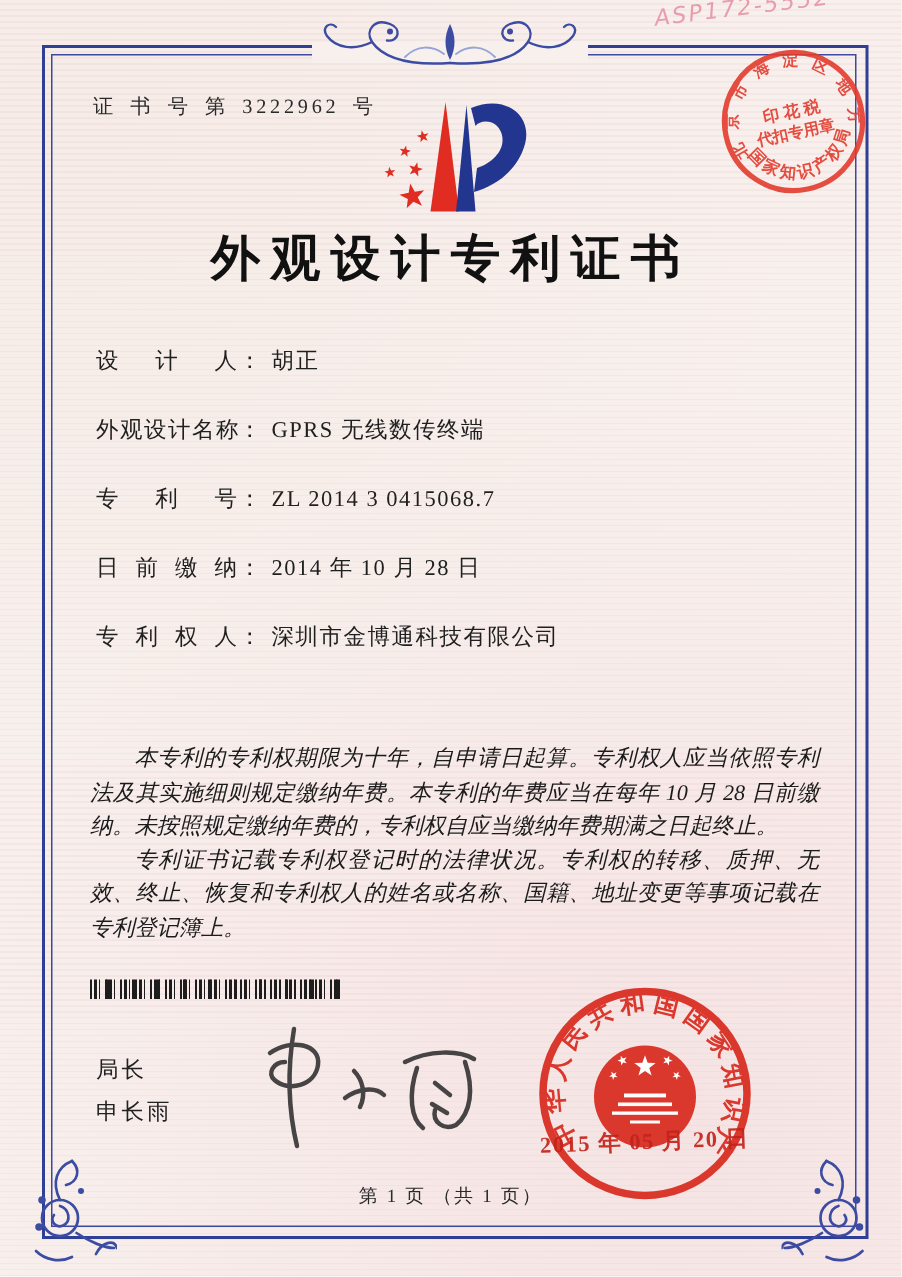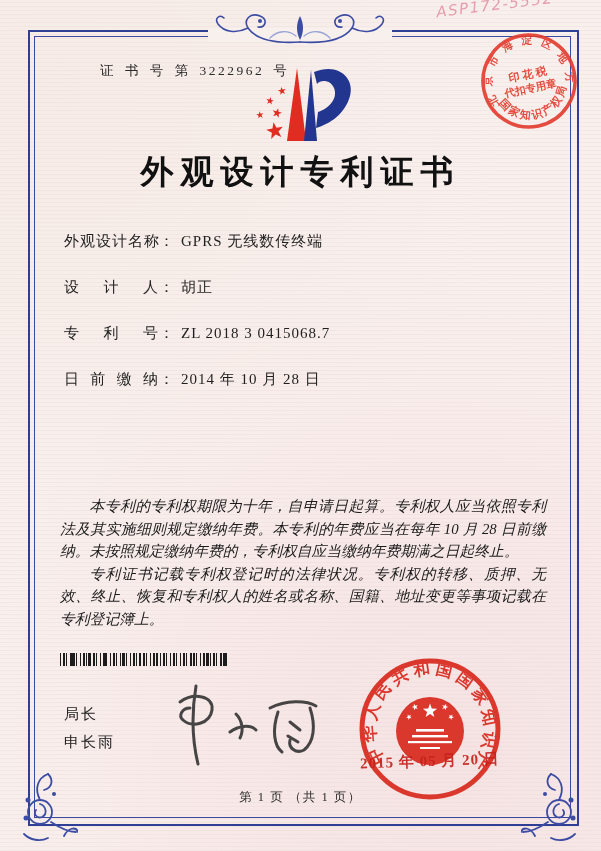--- a/index.html
+++ b/index.html
@@ -8,21 +8,21 @@
     background-color:#f8f0ed;
     background-image:
       repeating-linear-gradient(0deg, rgba(232,198,203,.22) 0 1px, transparent 1px 4px),
       radial-gradient(circle at 75% 88%, rgba(240,203,208,.35), transparent 55%),
       radial-gradient(circle at 10% 10%, rgba(245,235,230,.8), transparent 50%);
     font-family:"Liberation Serif","DejaVu Serif",serif;
     color:#1c1c1c;
   }
   .border-outer{position:absolute;left:28px;top:30px;width:547px;height:792px;border:2px solid #2e3f95;}
   .border-inner{position:absolute;left:34px;top:36px;width:535px;height:780px;border:1px solid #3a4aa0;}
-  .cert-no{position:absolute;left:62px;top:62px;font-size:13.5px;letter-spacing:2.5px;word-spacing:3px;color:#2a2a2a;margin-left:38px;}
+  .cert-no{position:absolute;left:62px;top:62px;font-size:13.5px;letter-spacing:2.5px;word-spacing:3px;color:#2a2a2a;}
   .logo{position:absolute;left:238px;top:56px;}
   .title{position:absolute;left:0;top:150px;width:100%;text-align:center;font-size:33px;font-weight:700;letter-spacing:7px;color:#111;}
   .fields{position:absolute;left:64px;top:230px;font-size:15px;letter-spacing:1px;color:#1f1f1f;}
   .field-row{margin-bottom:24px;line-height:22px;white-space:nowrap;}
   .f-label{display:inline-block;width:95px;text-align:justify;text-align-last:justify;}
   .f-colon{margin-right:6px;}
   .bodytext{position:absolute;left:60px;top:495px;width:486px;font-size:14.8px;line-height:22.6px;
     text-align:justify;color:#1b1b1b;font-style:italic;}
   .bodytext p{margin:0;text-indent:2em;}
   .barcode{position:absolute;left:60px;top:653px;width:170px;height:13px;
@@ -121,30 +121,33 @@
     <use href="#star" fill="#e02c21" transform="translate(32,45) scale(0.40) rotate(10)"></use>
     <use href="#star" fill="#e02c21" transform="translate(22,59) scale(0.38) rotate(-8)"></use>
     <use href="#star" fill="#e02c21" transform="translate(39,57) scale(0.50) rotate(14)"></use>
     <use href="#star" fill="#e02c21" transform="translate(37,75) scale(0.88) rotate(-10)"></use>
   </svg>
 
   <div class="title">外观设计专利证书</div>
 
   <div class="fields">
     <div class="field-row">
+      <span class="f-label">设 计 人</span><span class="f-colon">：</span><span class="f-value">胡正</span>
+    </div>
+    <div class="field-row">
       <span class="f-label">外观设计名称</span><span class="f-colon">：</span><span class="f-value">GPRS 无线数传终端</span>
     </div>
     <div class="field-row">
-      <span class="f-label">设 计 人</span><span class="f-colon">：</span><span class="f-value">胡正</span>
-    </div>
-    <div class="field-row">
-      <span class="f-label">专 利 号</span><span class="f-colon">：</span><span class="f-value">ZL 2018 3 0415068.7</span>
+      <span class="f-label">专 利 号</span><span class="f-colon">：</span><span class="f-value">ZL 2014 3 0415068.7</span>
     </div>
     <div class="field-row">
       <span class="f-label">日前缴纳</span><span class="f-colon">：</span><span class="f-value">2014 年 10 月 28 日</span>
+    </div>
+    <div class="field-row">
+      <span class="f-label">专 利 权 人</span><span class="f-colon">：</span><span class="f-value">深圳市金博通科技有限公司</span>
     </div>
   </div>
 
   <div class="bodytext">
     <p>本专利的专利权期限为十年，自申请日起算。专利权人应当依照专利法及其实施细则规定缴纳年费。本专利的年费应当在每年 10 月 28 日前缴纳。未按照规定缴纳年费的，专利权自应当缴纳年费期满之日起终止。</p>
     <p>专利证书记载专利权登记时的法律状况。专利权的转移、质押、无效、终止、恢复和专利权人的姓名或名称、国籍、地址变更等事项记载在专利登记簿上。</p>
   </div>
 
   <div class="barcode"></div>
 

